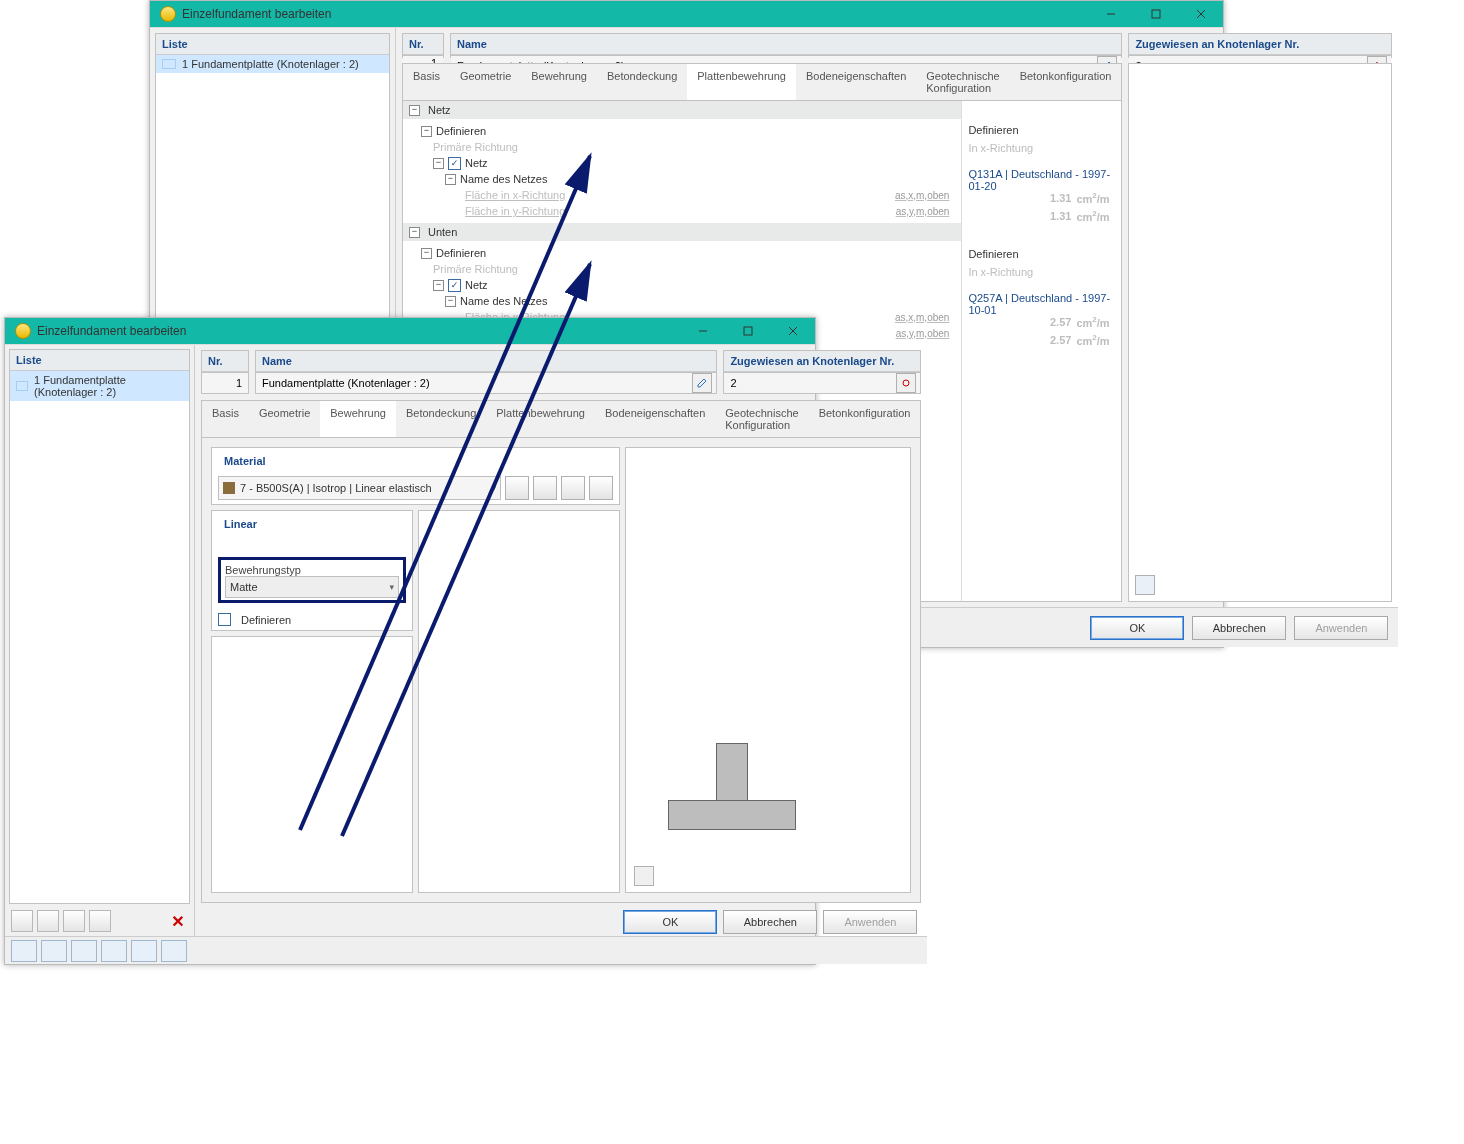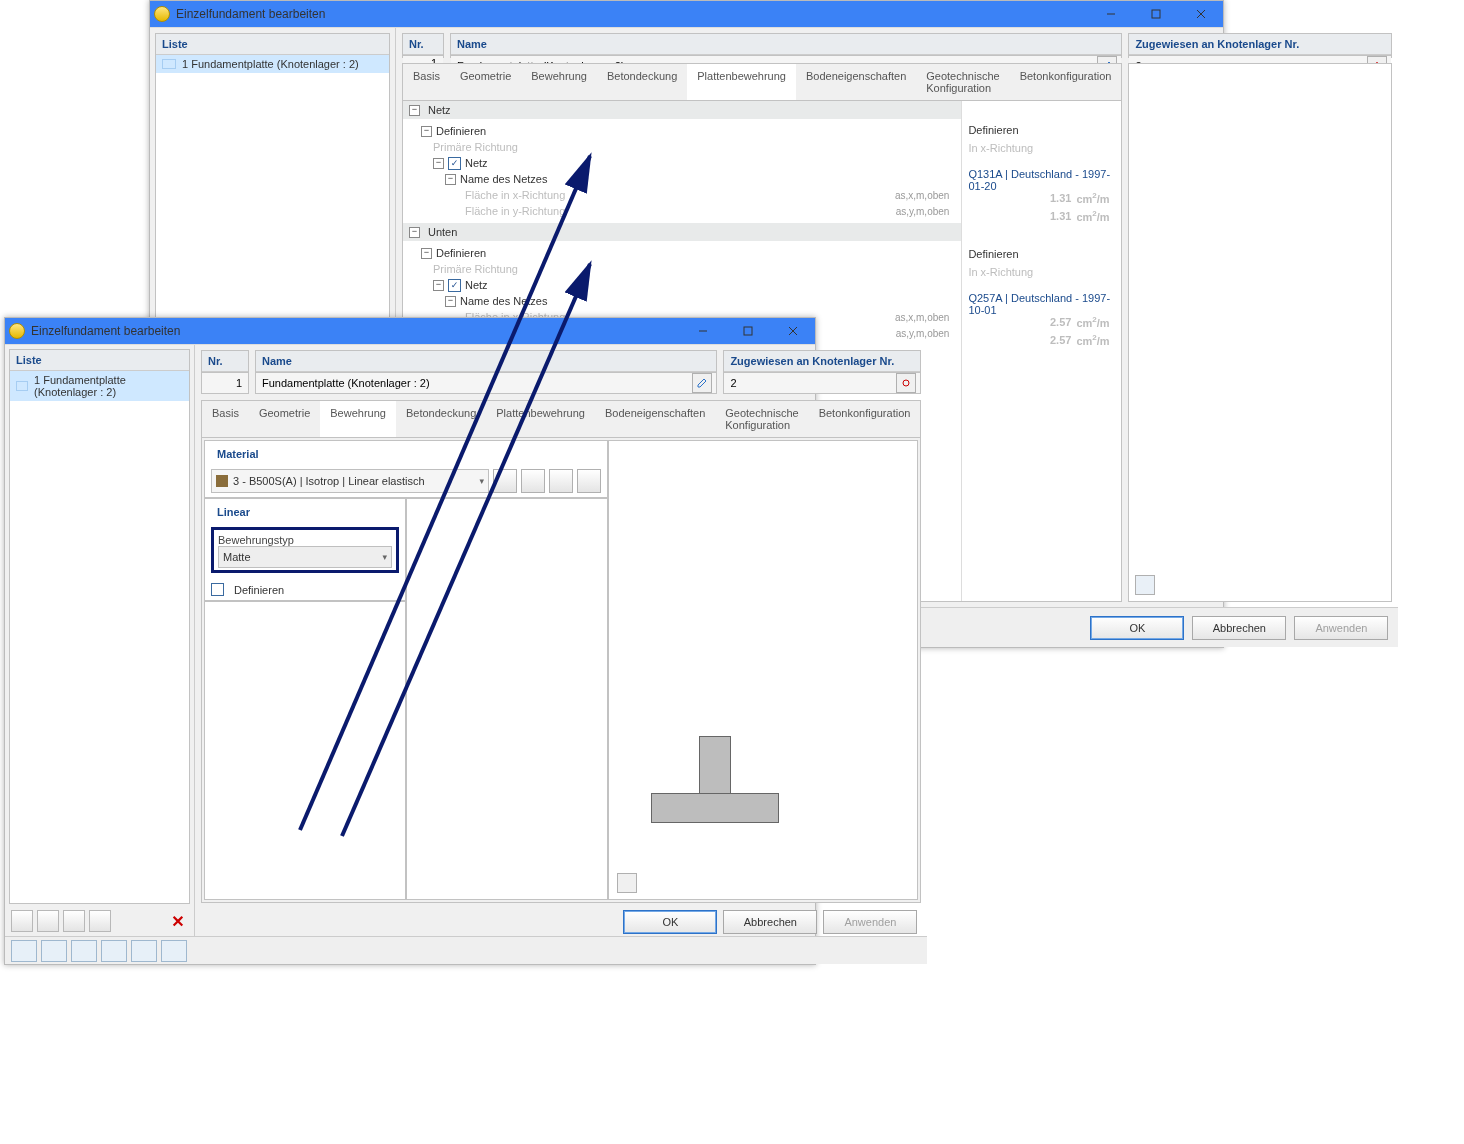--- a/index.html
+++ b/index.html
@@ -1,20 +1,20 @@
 <!DOCTYPE html>
 <html><head>
 <meta charset="utf-8">
 <style>
   html, body { margin: 0; padding: 0; font-family: "Segoe UI", Tahoma, sans-serif; font-size: 11px; background: #fff; color: #333; }
   .stage { position: relative; width: 1464px; height: 1144px; background: #fff; }
 
   
   .window { position: absolute; background: #f0f0f0; border: 1px solid #bbb; box-shadow: 0 0 6px rgba(0,0,0,0.3); }
-  .titlebar { display: flex; align-items: center; height: 26px; background: #3b82f6; border-bottom: 1px solid #ddd; padding-left: 4px; }
+  .titlebar { display: flex; align-items: center; height: 26px; background: #14b8a6; border-bottom: 1px solid #ddd; padding-left: 10px; }
   .titlebar .title { flex: 1; color: #333; font-size: 12px; }
   .titlebar .ctrl-group { display: flex; }
   .titlebar .ctrl { width: 45px; height: 26px; display: flex; align-items: center; justify-content: center; }
   .titlebar .ctrl svg { stroke: #333; stroke-width: 1; fill: none; }
   .app-icon { width: 14px; height: 14px; margin-right: 6px; background: linear-gradient(#ffe680,#e6b800); border-radius: 50%; border: 1px solid #b38f00; }
 
   
   .section-label { color: #1a4a8c; font-weight: 600; padding: 4px 6px; background: #e9ecef; border-bottom: 1px solid #ccc; }
   .panel { background: #fff; border: 1px solid #c2c2c2; }
   .panel-inner-label { color: #1a4a8c; font-weight: 600; padding: 3px 6px; }
@@ -49,21 +49,21 @@
   
   .tree { font-size: 11px; padding: 4px 6px; }
   .tree-row { display: flex; align-items: center; height: 16px; }
   .tree-row .valcol { margin-left: auto; color: #999; padding-right: 6px; font-size: 10px; }
   .expander { width: 9px; height: 9px; border: 1px solid #888; text-align: center; line-height: 7px; font-size: 9px; margin-right: 4px; background: #fff; }
   .checkbox { width: 11px; height: 11px; border: 1px solid #3a6aa0; background: #fff; display: inline-flex; align-items: center; justify-content: center; margin-right: 4px; }
   .checkbox.checked::after { content: "✓"; font-size: 9px; color: #1a4a8c; }
   .depth1 { padding-left: 12px; }
   .depth2 { padding-left: 24px; }
   .depth3 { padding-left: 36px; }
-  .depth4 { padding-left: 56px; }
+  .depth4 { padding-left: 56px; text-decoration: underline; }
   .muted { color: #bdbdbd; }
   .mesh-name { color: #1a4a8c; }
 
   .def-side { font-size: 11px; padding: 4px 6px; }
   .def-side .row { height: 18px; display: flex; align-items: center; }
   .def-side .row .num { margin-left: auto; color: #bdbdbd; padding-right: 2px; font-weight: bold; }
   .def-side .row .unit { color: #bdbdbd; min-width: 42px; font-weight: bold; }
   .unit sup { font-size: 8px; }
 
   .tree-block-header { background: #e8eaea; padding: 3px 6px; display: flex; align-items: center; gap: 4px; color: #333; }
@@ -80,36 +80,36 @@
   .tb-btn { width: 20px; height: 20px; border: 1px solid #b8b8b8; background: linear-gradient(#fff,#e4e4e4); }
   .tb-btn.red { color: #c00; font-weight: bold; display: flex; align-items: center; justify-content: center; margin-left: auto; border: none; background: none; font-size: 16px; }
 
   .front-top { grid-column: 2; grid-row: 1; padding: 5px 6px; display: flex; flex-direction: column; }
   .front-headers { display: flex; gap: 6px; }
   .front-headers .box-nr { width: 46px; }
   .front-headers .box-name { flex: 1; }
   .front-headers .box-zug { width: 196px; }
 
   .front-tabs-wrap { display: flex; flex-direction: column; margin-top: 6px; flex: 1; }
-  .front-grid { flex: 1; display: grid; grid-template-columns: 202px 202px 1fr; grid-template-rows: auto auto 1fr; border: 1px solid #c2c2c2; background: #f0f0f0; padding: 2px; }
+  .front-grid { flex: 1; display: grid; grid-template-columns: 202px 202px 1fr; grid-template-rows: auto auto 1fr; gap: 5px; border: 1px solid #c2c2c2; background: #f0f0f0; padding: 9px; }
   .cell { background: #fff; border: 1px solid #c2c2c2; }
   .mat-cell { grid-column: 1 / span 2; grid-row: 1; padding: 4px 6px; }
   .mat-select-row { display: flex; align-items: center; gap: 4px; margin-top: 6px; }
   .mat-select { flex: 1; height: 22px; background: #f5f5f5; border: 1px solid #bfbfbf; display: flex; align-items: center; padding: 0 4px; gap: 5px; }
   .mat-swatch { width: 12px; height: 12px; background: #8a6d3b; }
   .chev { margin-left: auto; font-size: 9px; color: #666; }
   .ico-btn { width: 22px; height: 22px; border: 1px solid #b0b0b0; background: linear-gradient(#fff,#e4e4e4); }
 
   .platte-cell { grid-column: 1; grid-row: 2; padding: 4px 6px; }
   .middle-cell { grid-column: 2; grid-row: 2 / span 2; }
   .preview-cell { grid-column: 3; grid-row: 1 / span 3; position: relative; }
   .bottom-cell { grid-column: 1; grid-row: 3; }
 
   
-  .highlight-box { border: 3px solid #0a1a6d; position: relative; margin-top: 6px; padding: 4px 4px 2px 4px; }
+  .highlight-box { border: 3px solid #0a1a6d; position: relative; margin-top: 24px; padding: 4px 4px 2px 4px; }
   .plain-select { height: 20px; background: #eee; border: 1px solid #bfbfbf; display: flex; align-items: center; padding: 0 4px; }
 
   .footer-bar { grid-column: 1 / span 2; grid-row: 3; display: flex; align-items: center; padding: 0 6px; border-top: 1px solid #ccc; background: #efefef; }
   .footer-status { grid-column: 2; grid-row: 2; display: flex; align-items: center; justify-content: flex-end; padding: 0 10px; gap: 6px; }
   .button { min-width: 64px; height: 22px; background: linear-gradient(#fff,#e6e6e6); border: 1px solid #a8a8a8; padding: 0 14px; display: flex; align-items: center; justify-content: center; }
   .button.default { border-color: #2d72c8; box-shadow: inset 0 0 0 1px #73a8e6; }
   .button.disabled { color: #a0a0a0; }
 
   .footer-icons { display: flex; gap: 4px; }
   .footer-icons .fic { width: 24px; height: 20px; border: 1px solid #9fb8cf; background: #e7f0f8; }
@@ -422,21 +422,21 @@
             <div class="tab">Geotechnische Konfiguration</div>
             <div class="tab">Betonkonfiguration</div>
           </div>
           <div class="front-grid">
 
             <div class="cell mat-cell">
               <div class="panel-inner-label">Material</div>
               <div class="mat-select-row">
                 <div class="mat-select">
                   <span class="mat-swatch"></span>
-                  <span>3 - B500S(A) | Isotrop | Linear elastisch</span>
+                  <span>7 - B500S(A) | Isotrop | Linear elastisch</span>
                   <span class="chev">▾</span>
                 </div>
                 <div class="ico-btn"></div>
                 <div class="ico-btn"></div>
                 <div class="ico-btn"></div>
                 <div class="ico-btn"></div>
               </div>
             </div>
 
             <div class="cell platte-cell">

